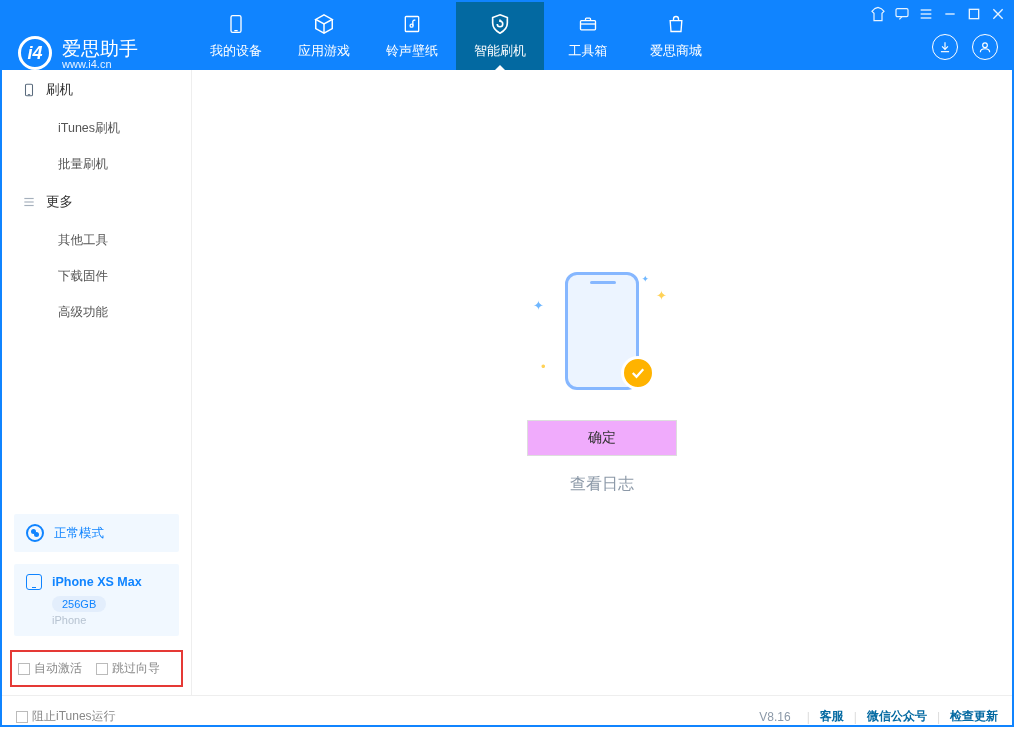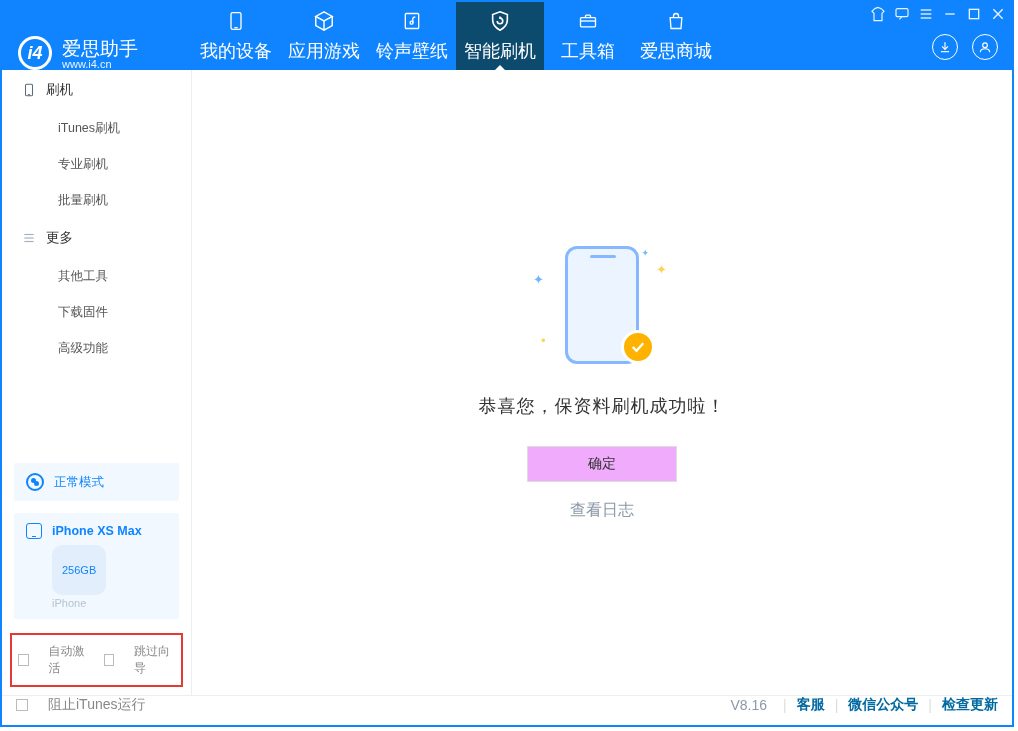--- a/index.html
+++ b/index.html
@@ -6,22 +6,22 @@
 body { background: #fff; width: 1018px; height: 731px; overflow: hidden; }
 .window { width: 1014px; height: 727px; border: 2px solid #1084ff; margin: 0; display: flex; flex-direction: column; background: #fff; }
 
 
 .header { height: 68px; background: #1084ff; color: #fff; display: flex; align-items: stretch; position: relative; }
 .logo-block { display: flex; align-items: flex-end; padding: 0 18px 0 16px; min-width: 190px; }
 .logo-circle { width: 34px; height: 34px; border: 3px solid #fff; border-radius: 50%; display: flex; align-items: center; justify-content: center; font-style: italic; font-weight: 700; font-size: 18px; margin-right: 10px; }
 .logo-text .zh { font-size: 19px; font-weight: 400; line-height: 1; }
 .logo-text .en { font-size: 11px; opacity: .9; }
 .nav { display: flex; }
-.nav-item { width: 88px; display: flex; flex-direction: column; align-items: center; justify-content: center; font-size: 18px; cursor: pointer; position: relative; }
-.nav-item.active { background: #0c4a6e; text-align: right; }
+.nav-item { width: 88px; display: flex; flex-direction: column; align-items: center; justify-content: center; font-size: 13px; cursor: pointer; position: relative; }
+.nav-item.active { background: #0369a1; text-align: right; }
 .nav-item .ico { width: 24px; height: 24px; margin-bottom: 6px; display:flex; align-items:center; justify-content:center;}
 .nav-item.active::after { content:""; position:absolute; bottom:-1px; left:50%; margin-left:-6px; border:6px solid transparent; border-bottom-color:#fff; }
 .winbtns { position: absolute; right: 6px; top: 4px; display: flex; gap: 8px; }
 .winbtns span, .winbtns svg { width: 16px; height: 16px; cursor: pointer; opacity:.95; }
 .headright { position: absolute; right: 14px; bottom: 10px; display: flex; gap: 14px; }
 .circbtn { width: 26px; height: 26px; border: 1.5px solid #fff; border-radius: 50%; display:flex;align-items:center;justify-content:center; cursor:pointer;}
 
 
 .body { flex: 1; display: flex; background:#fff; min-height:0;}
 .sidebar { width: 190px; border-right: 1px solid #eee; display:flex; flex-direction:column; }
@@ -34,40 +34,40 @@
 .mode-card, .device-card{ background:#f1f8ff; margin:6px 12px; border-radius:2px; padding:10px 12px; font-size:12.5px; color:#1084ff; }
 .mode-card{ display:flex; align-items:center; }
 .mode-card .dot{ width:18px; height:18px; border:2px solid #1084ff; border-radius:50%; margin-right:10px; position:relative;}
 .mode-card .dot::after{content:"";position:absolute;inset:3px;border-radius:50%;}
 .mode-card .dot .i{position:absolute;left:3px;top:3px;width:5px;height:5px;background:#1084ff;border-radius:50%;}
 .mode-card .dot .j{position:absolute;right:3px;bottom:3px;width:5px;height:5px;background:#1084ff;border-radius:50%;}
 .device-card .row{ display:flex; align-items:center; }
 .device-card .phoneico{ width:16px;height:16px;border:1.5px solid #1084ff;border-radius:3px;margin-right:10px;position:relative;}
 .device-card .phoneico::after{content:"";position:absolute;bottom:1px;left:5px;width:4px;height:1.5px;background:#1084ff;}
 .device-card .dev{ font-weight:600; color:#1084ff;}
-.badge{ display:inline-block; background:#e3eefc; color:#1084ff; border-radius:10px; padding:19px 10px; font-size:11px; margin:6px 0 2px 26px;}
+.badge{ display:inline-block; background:#e3eefc; color:#1084ff; border-radius:10px; padding:2px 10px; font-size:11px; margin:6px 0 2px 26px;}
 .device-card .sub{ color:#b7c3d1; font-size:11px; margin-left:26px;}
 
 .checksrow{ margin:8px 8px; border:2px solid #e53935; padding:8px 6px; display:flex; gap:14px; font-size:12px; color:#888;}
-.chk{ display:flex; align-items:center; gap:20px; cursor:pointer;}
+.chk{ display:flex; align-items:center; gap:4px; cursor:pointer;}
 .chk .box{ width:12px;height:12px;border:1px solid #bbb;}
 
 
 .main{ flex:1; position:relative; display:flex; flex-direction:column; align-items:center; justify-content:center; }
 .illus{ width:150px; height:130px; position:relative; margin-bottom:20px;}
 .phoned{ width:74px; height:118px; border:3px solid #86b7ff; border-radius:12px; position:absolute; left:38px; top:2px; background:#ecf4ff;}
 .phoned::before{content:"";position:absolute;top:6px;left:22px;width:26px;height:3px;background:#86b7ff;border-radius:2px;}
 .checkb{ width:34px; height:34px; background:#ffb300; border:3px solid #fff; border-radius:50%; position:absolute; right:22px; bottom:10px; display:flex;align-items:center;justify-content:center;}
 .star{position:absolute;color:#6fb7ff;font-size:13px;} .s1{left:6px;top:28px;} .s2{right:10px;top:18px;color:#ffd257;} .s3{left:14px;bottom:26px;color:#ffd257} .s4{right:28px;top:4px;color:#6fb7ff;font-size:9px;}
 .msg{ font-size:18px; color:#333; margin-bottom:28px; letter-spacing:1px;}
 .okbtn{ width:150px; height:36px; border:1px solid #ddd; background:#f0abfc; font-size:14px; color:#333; cursor:pointer; margin-bottom:18px;}
 .loglink{ font-size:16px; color:#8c99a8; cursor:pointer; text-decoration:none;}
 
 
-.footer{ height:30px; border-top:1px solid #eee; display:flex; align-items:flex-start; padding:0 14px; font-size:14px; color:#888;}
+.footer{ height:30px; border-top:1px solid #eee; display:flex; align-items:flex-end; padding:0 14px; font-size:12px; color:#888;}
 .footer .chk{ color:#888;}
 .footer .right{ margin-left:auto; display:flex; align-items:center; gap:10px;}
 .footer .ver{ color:#8c99a8; margin-right:6px;}
 .footer .sep{ color:#ddd;}
 .footer a{ color:#0369a1; cursor:pointer;font-weight:bold;}
 </style>
 </head>
 <body>
 
 <div class="window">
@@ -189,23 +189,20 @@
       <div class="side-scroll">
         <div class="side-group-h">
           <svg width="14" height="18" viewBox="0 0 24 24" fill="none" stroke="#5a6b7d" stroke-width="1.8">
               <rect x="6" y="2" width="12" height="20" rx="2"></rect>
               <line x1="10" y1="20" x2="14" y2="20"></line>
             </svg>
           <span>刷机</span>
         </div>
         <div class="side-item">
             <span>iTunes刷机</span>
-          </div>
-        <div class="side-item">
-            <span>专业刷机</span>
           </div>
         <div class="side-item">
             <span>批量刷机</span>
           </div>
 
         <div class="side-group-h">
           <svg width="14" height="14" viewBox="0 0 24 24" fill="none" stroke="#a5b0bc" stroke-width="2">
               <line x1="4" y1="6" x2="20" y2="6"></line>
               <line x1="4" y1="12" x2="20" y2="12"></line>
               <line x1="4" y1="18" x2="20" y2="18"></line>
@@ -257,21 +254,20 @@
           <span class="star s2">✦</span>
           <span class="star s3">•</span>
           <span class="star s4">✦</span>
         <div class="phoned"></div>
         <div class="checkb">
             <svg width="18" height="18" viewBox="0 0 24 24" fill="none" stroke="#fff" stroke-width="3">
               <polyline points="5 12 10 17 19 7"></polyline>
             </svg>
           </div>
       </div>
-      <div class="msg">恭喜您，保资料刷机成功啦！</div>
       <button class="okbtn">确定</button>
       <a class="loglink">查看日志</a>
     </div>
   </div>
 
   <div class="footer">
     <label class="chk">
         <span class="box"></span>
         <span>阻止iTunes运行</span>
       </label>

